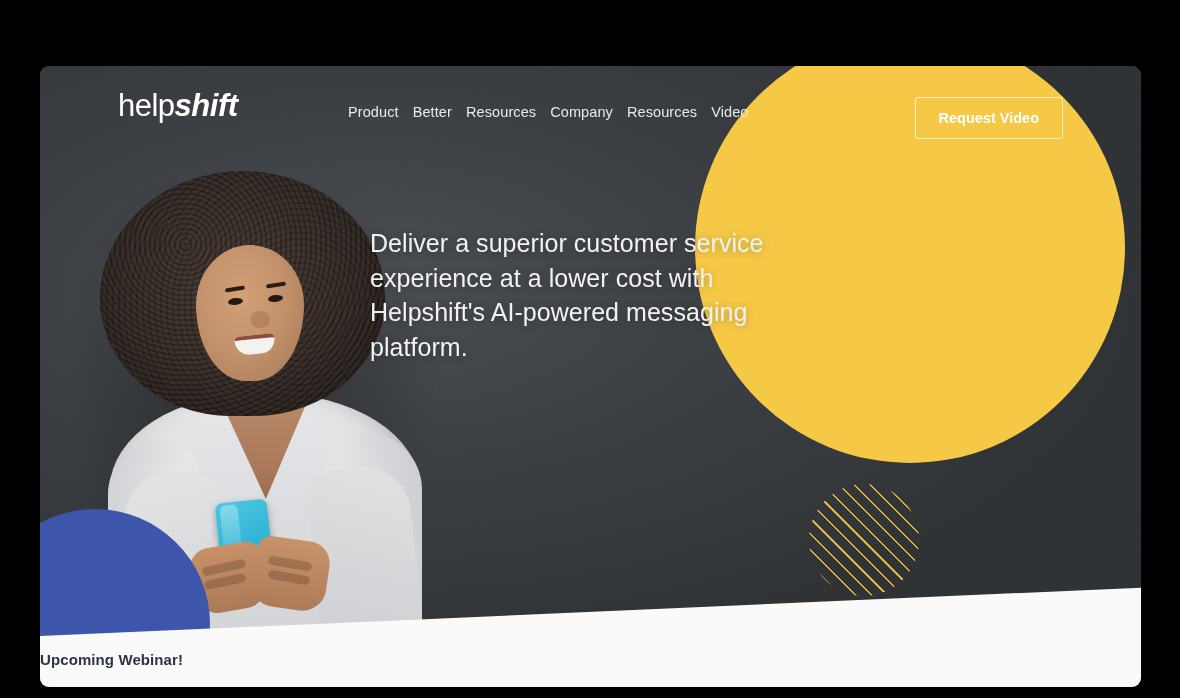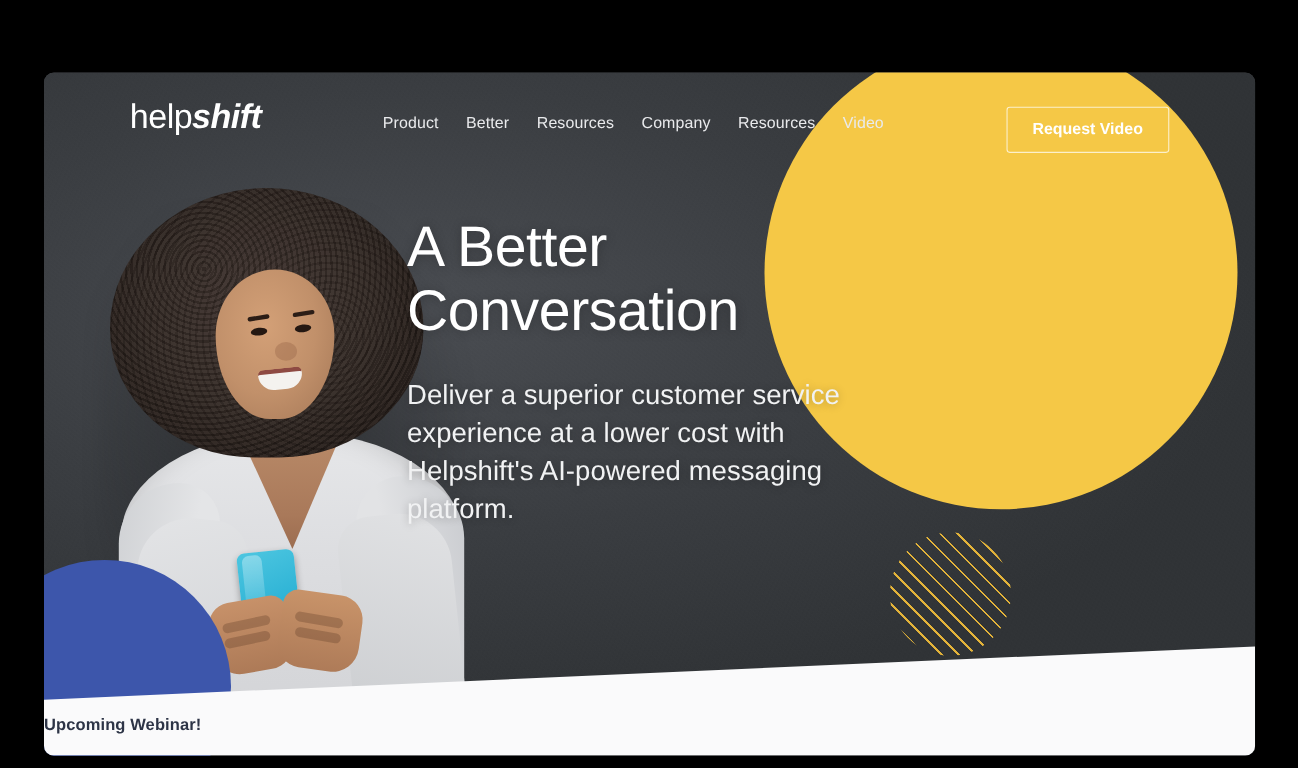--- a/index.html
+++ b/index.html
@@ -251,21 +251,21 @@
   .logo {
     position: absolute; left: 78px; top: 24px;
     font-size: 31px; color: #fff; white-space: nowrap;
     line-height: 1;
   }
   .logo .l1 { font-weight: 300; letter-spacing: -.5px; }
   .logo .l2 { font-weight: bold; font-style: italic; letter-spacing: -.5px; }
 
   nav {
     position: absolute; left: 308px; top: 38px;
-    display: flex; gap: 25px; 
+    display: flex; gap: 14px; 
   }
   nav a {
     color: #e9eaec; font-size: 14.5px; text-decoration: none;
     letter-spacing: .1px; white-space: nowrap;
   }
 
   .demo-btn {
     position: absolute; right: 78px; top: 31px;
     padding: 12px 23px;
     border: 1px solid rgba(255,255,255,.72);
@@ -354,24 +354,20 @@
       <a href="#">Resources</a>
       <a href="#">Company</a>
       <a href="#">Resources</a>
       <a href="#">Video</a>
     </nav>
 
     <button class="demo-btn">Request Video</button>
   </header>
 
   <div class="hero-copy">
-    <div class="h1">
-      <div>A Better</div>
-      <div>Conversation</div>
-    </div>
     <div class="sub">Deliver a superior customer service experience at a lower cost with Helpshift's AI-powered messaging platform.</div>
   </div>
 
   <div class="footer">
     <div class="footer-shape"></div>
   </div>
   <div class="footer-bar">
     <span class="footer-text">Upcoming Webinar!</span>
   </div>
 

